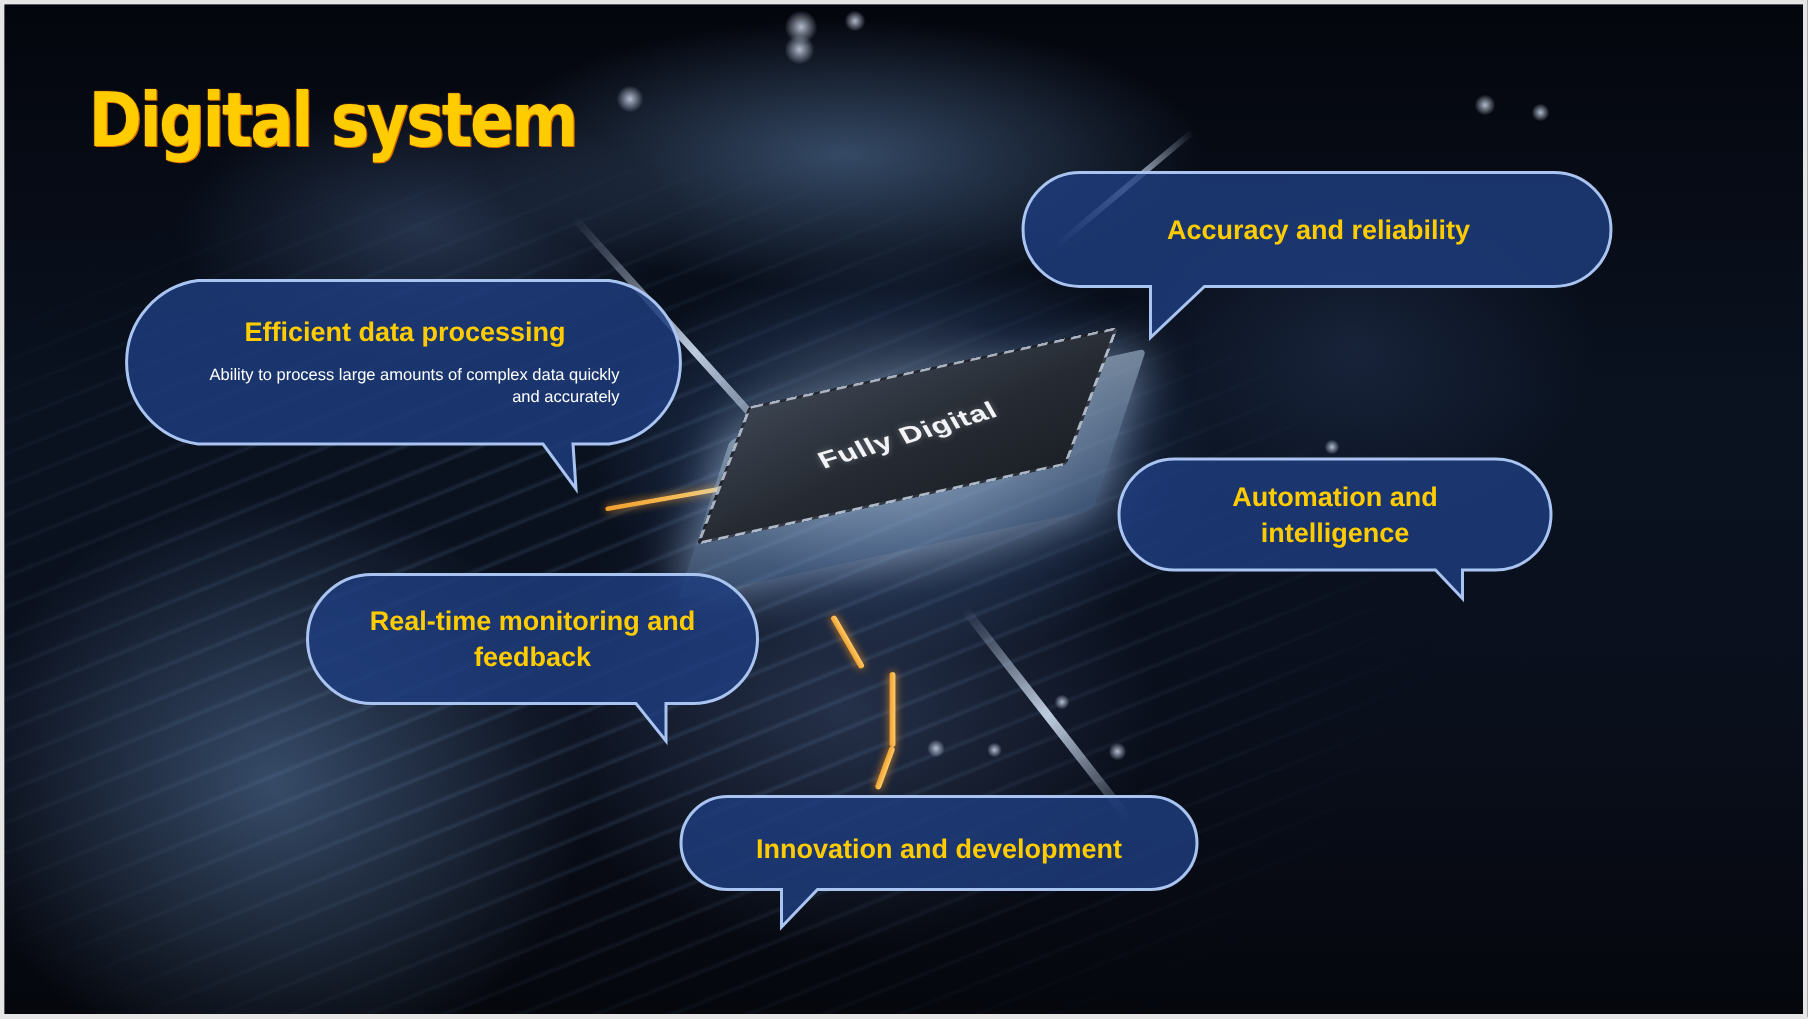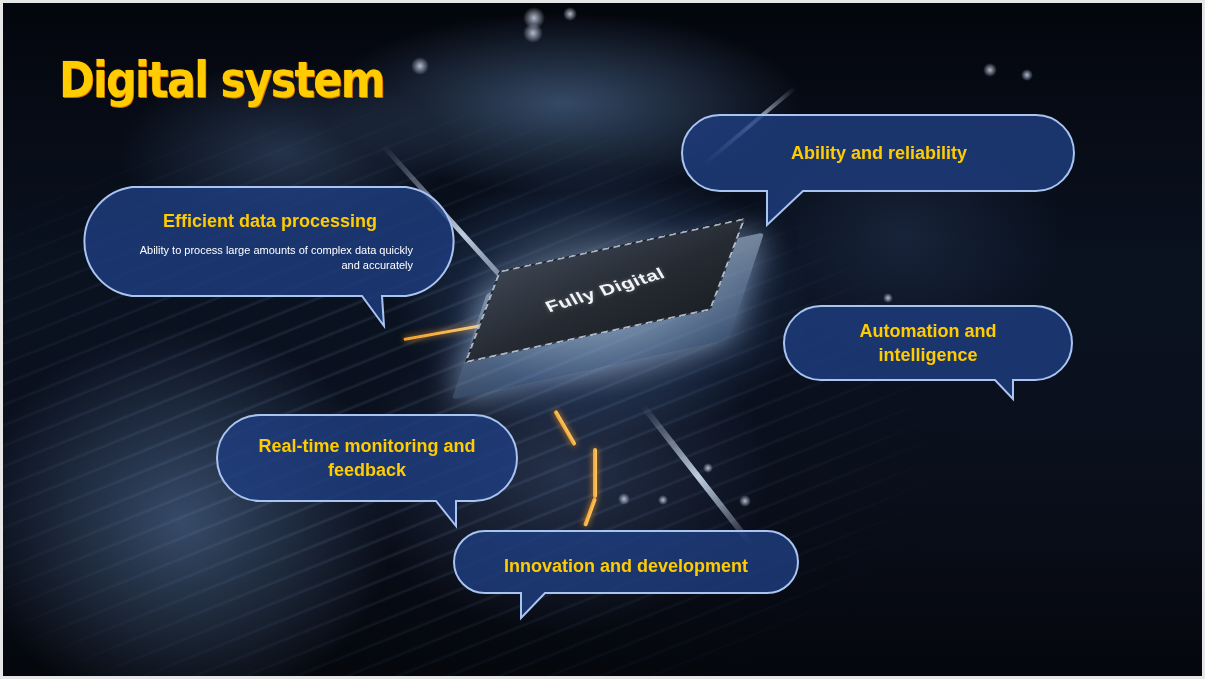--- a/index.html
+++ b/index.html
@@ -145,34 +145,34 @@
       <div class="bubble-title">Efficient data processing</div>
       <div class="bubble-desc" style="max-width:290px;">Ability to process large amounts of complex data quickly and accurately</div>
     </div>
   </div>
 
   <div class="bubble" style="left:678px;top:111px;width:396px;height:116px;">
     <svg width="396" height="116">
       <path d="M39,1 H355 A38,38 0 0 1 355,77 H122 L86,111 L86,77 H39 A38,38 0 0 1 39,1 Z" fill="#1f3d7f" fill-opacity="0.82" stroke="#a9c4f0" stroke-width="2"></path>
     </svg>
     <div class="content" style="width:396px;height:78px;">
-      <div class="bubble-title">Ability and reliability</div>
+      <div class="bubble-title">Accuracy and reliability</div>
     </div>
   </div>
 
-  <div class="bubble" style="left:780px;top:302px;width:290px;height:96px;">
+  <div class="bubble" style="left:742px;top:302px;width:290px;height:96px;">
     <svg width="290" height="96">
       <path d="M38,1 H252 A37,37 0 0 1 252,75 H230 L230,94 L212,75 H38 A37,37 0 0 1 38,1 Z" fill="#1f3d7f" fill-opacity="0.82" stroke="#a9c4f0" stroke-width="2"></path>
     </svg>
     <div class="content" style="width:290px;height:76px;padding:0 50px;">
       <div class="bubble-title">Automation and intelligence</div>
     </div>
   </div>
 
-  <div class="bubble" style="left:213px;top:379px;width:302px;height:114px;margin-top:32px;">
+  <div class="bubble" style="left:201px;top:379px;width:302px;height:114px;">
     <svg width="302" height="114">
       <path d="M44,1 H258 A43,43 0 0 1 258,87 H240 L240,112 L220,87 H44 A43,43 0 0 1 44,1 Z" fill="#1f3d7f" fill-opacity="0.82" stroke="#a9c4f0" stroke-width="2"></path>
     </svg>
     <div class="content" style="width:302px;height:88px;padding:0 20px;">
       <div class="bubble-title">Real-time monitoring and feedback</div>
     </div>
   </div>
 
   <div class="bubble" style="left:450px;top:527px;width:346px;height:90px;">
     <svg width="346" height="90">

